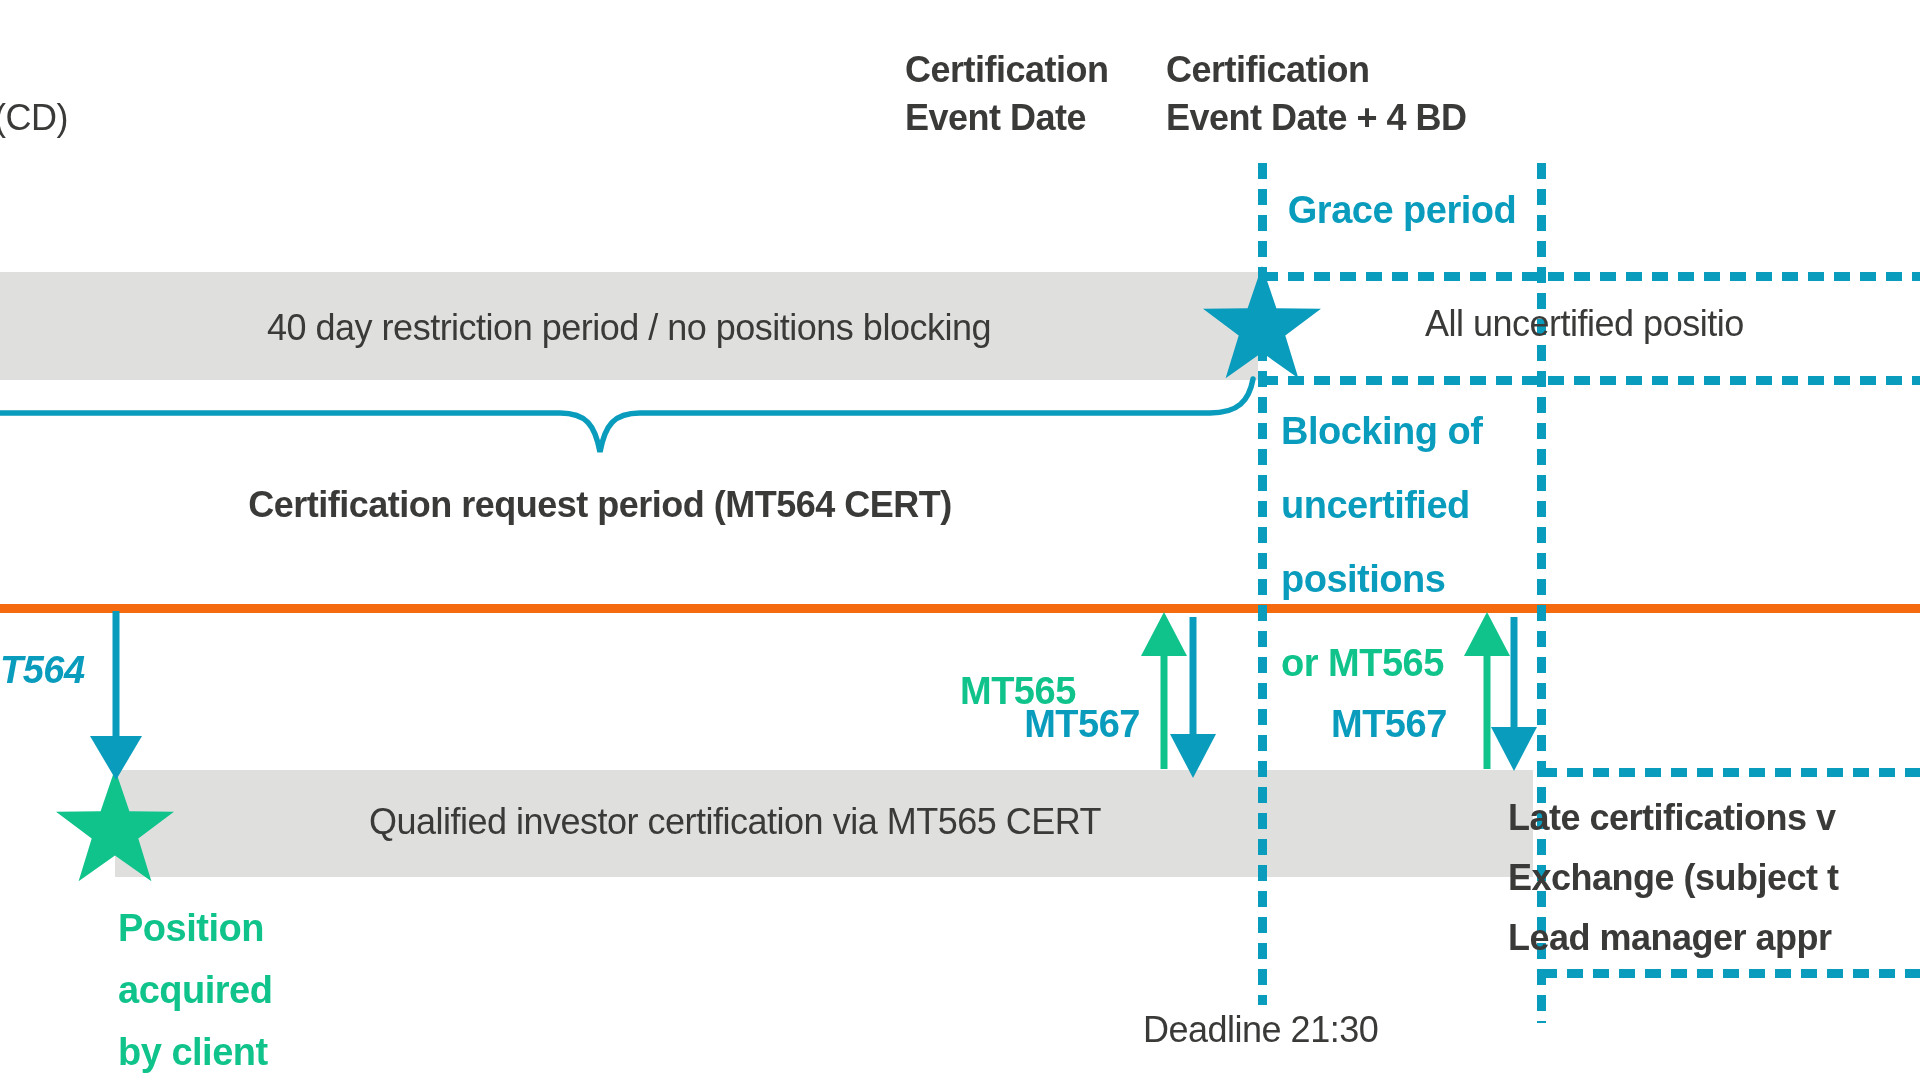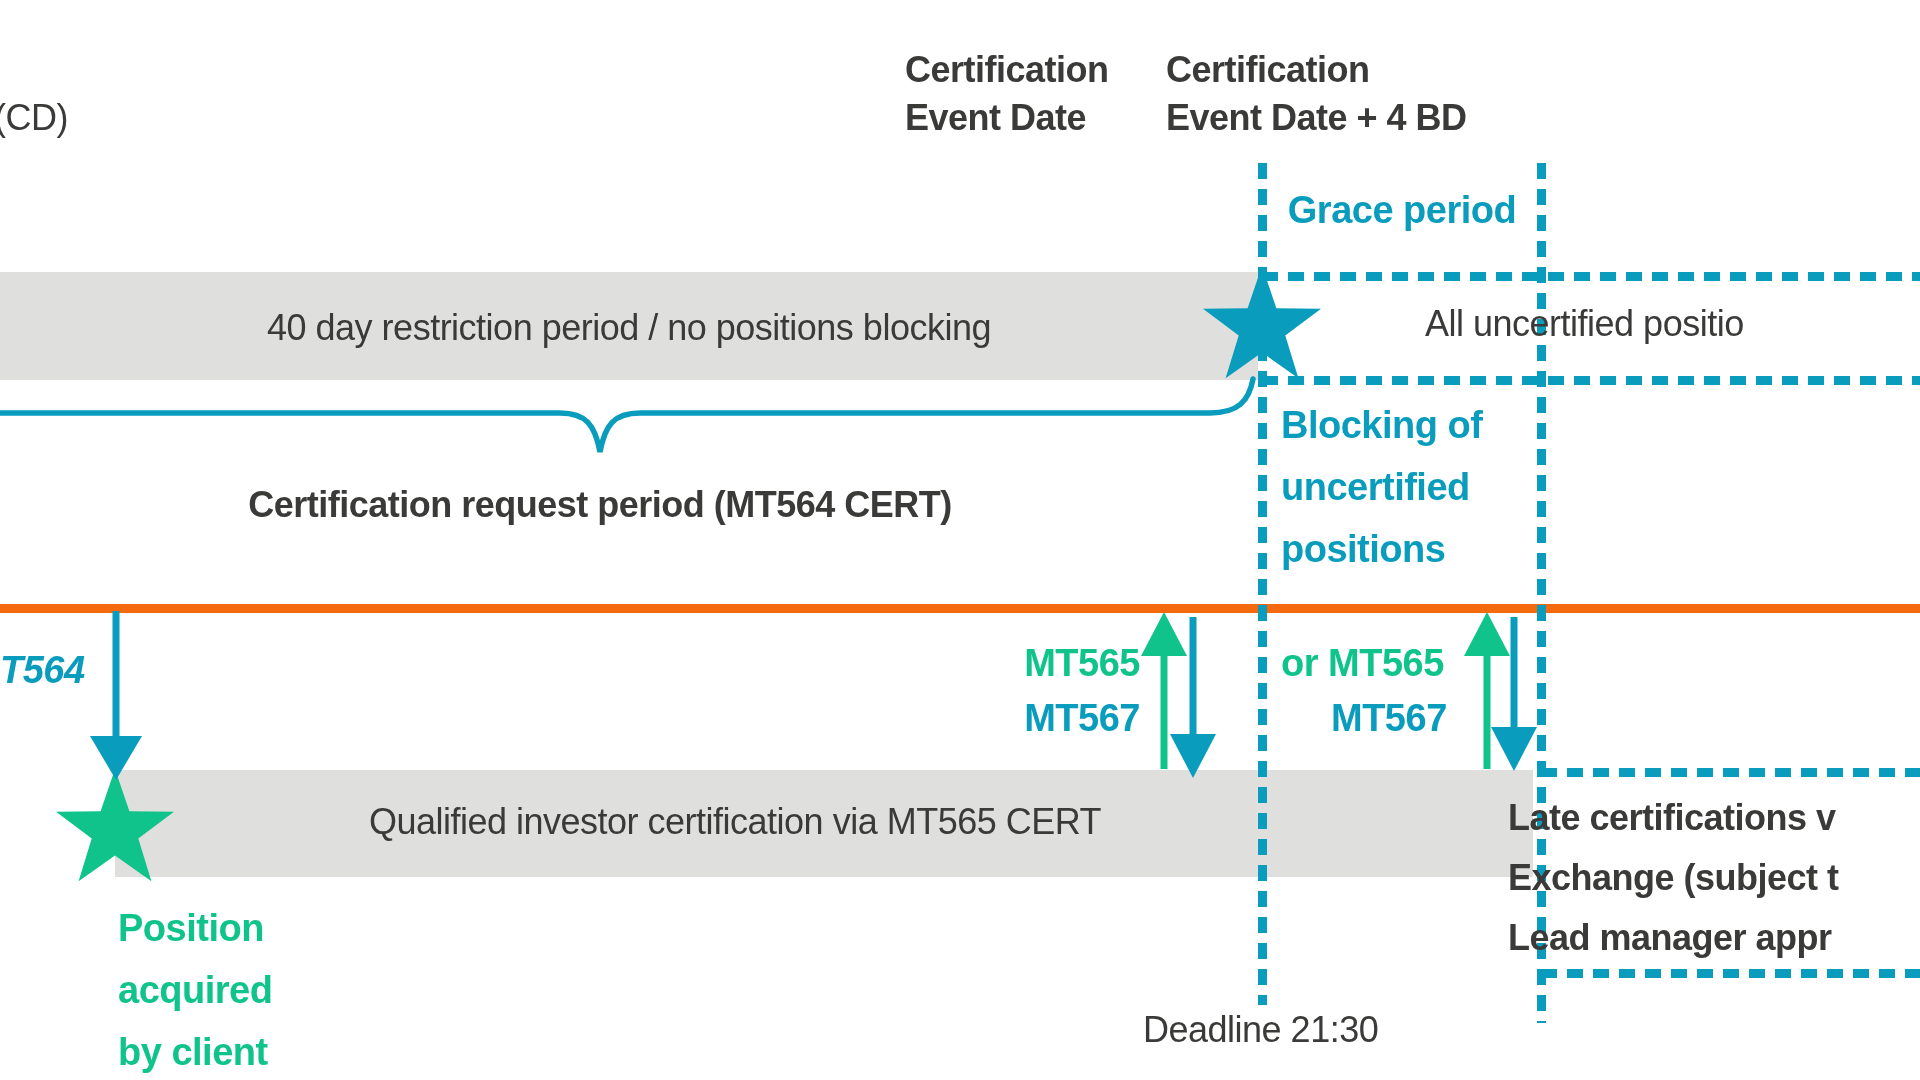--- a/index.html
+++ b/index.html
@@ -7,21 +7,21 @@
     --green:#10c38b;
     --orange:#f5690f;
     --graybar:#dfdfde;
     --dark:#3a3a39;
   }
   html,body{margin:0;padding:0;background:#ffffff;}
   body{width:1920px;height:1080px;overflow:hidden;position:relative;
        font-family:"Liberation Sans", sans-serif;}
   .abs{position:absolute;}
   .dark-label{color:var(--dark);font-size:36px;font-weight:400;letter-spacing:-0.5px;line-height:48px;}
-  .teal-label{color:var(--teal);font-size:38px;font-weight:700;letter-spacing:-0.5px;line-height:62px;}
+  .teal-label{color:var(--teal);font-size:38px;font-weight:700;letter-spacing:-0.5px;line-height:74px;}
   .green-label{color:var(--green);font-size:38px;font-weight:700;letter-spacing:-0.5px;line-height:62px;}
   .pre{white-space:pre-line;font-weight:bold;}
   .bar{background:var(--graybar);}
   .hdash{height:9px;background:repeating-linear-gradient(90deg,var(--teal) 0 16px,transparent 16px 26px);}
   .vdash{width:9px;background:repeating-linear-gradient(180deg,var(--teal) 0 16px,transparent 16px 26px);}
   .center{display:flex;align-items:center;justify-content:center;text-align:center;}
 </style>
 </head>
 <body>
 
@@ -85,21 +85,21 @@
 <div class="abs dark-label" style="left:1425px;top:300px;text-align:center;">All uncertified positio</div>
 
 <div class="abs dark-label center" style="left:100px;top:481px;width:1000px;height:48px;font-weight:bold;">Certification request period (MT564 CERT)</div>
 
 <div class="abs teal-label pre" style="left:1281px;top:394px;">Blocking of
 uncertified
 positions</div>
 
 <div class="abs teal-label" style="left:0;top:639px;line-height:62px;font-style:italic;">T564</div>
 
-<div class="abs green-label" style="left:960px;top:632px;width:180px;text-align:right;">MT565</div>
+<div class="abs green-label" style="left:960px;top:660px;width:180px;text-align:left;">MT565</div>
 <div class="abs teal-label" style="left:960px;top:687px;width:180px;text-align:right;">MT567</div>
 
 <div class="abs green-label" style="left:1281px;top:632px;">or MT565</div>
 <div class="abs teal-label" style="left:1331px;top:687px;">MT567</div>
 
 <div class="abs dark-label center" style="left:115px;top:770px;width:1240px;height:104px;">Qualified investor certification via MT565 CERT</div>
 
 <div class="abs dark-label pre" style="left:1508px;top:788px;line-height:60px;">Late certifications v
 Exchange (subject t
 Lead manager appr</div>

